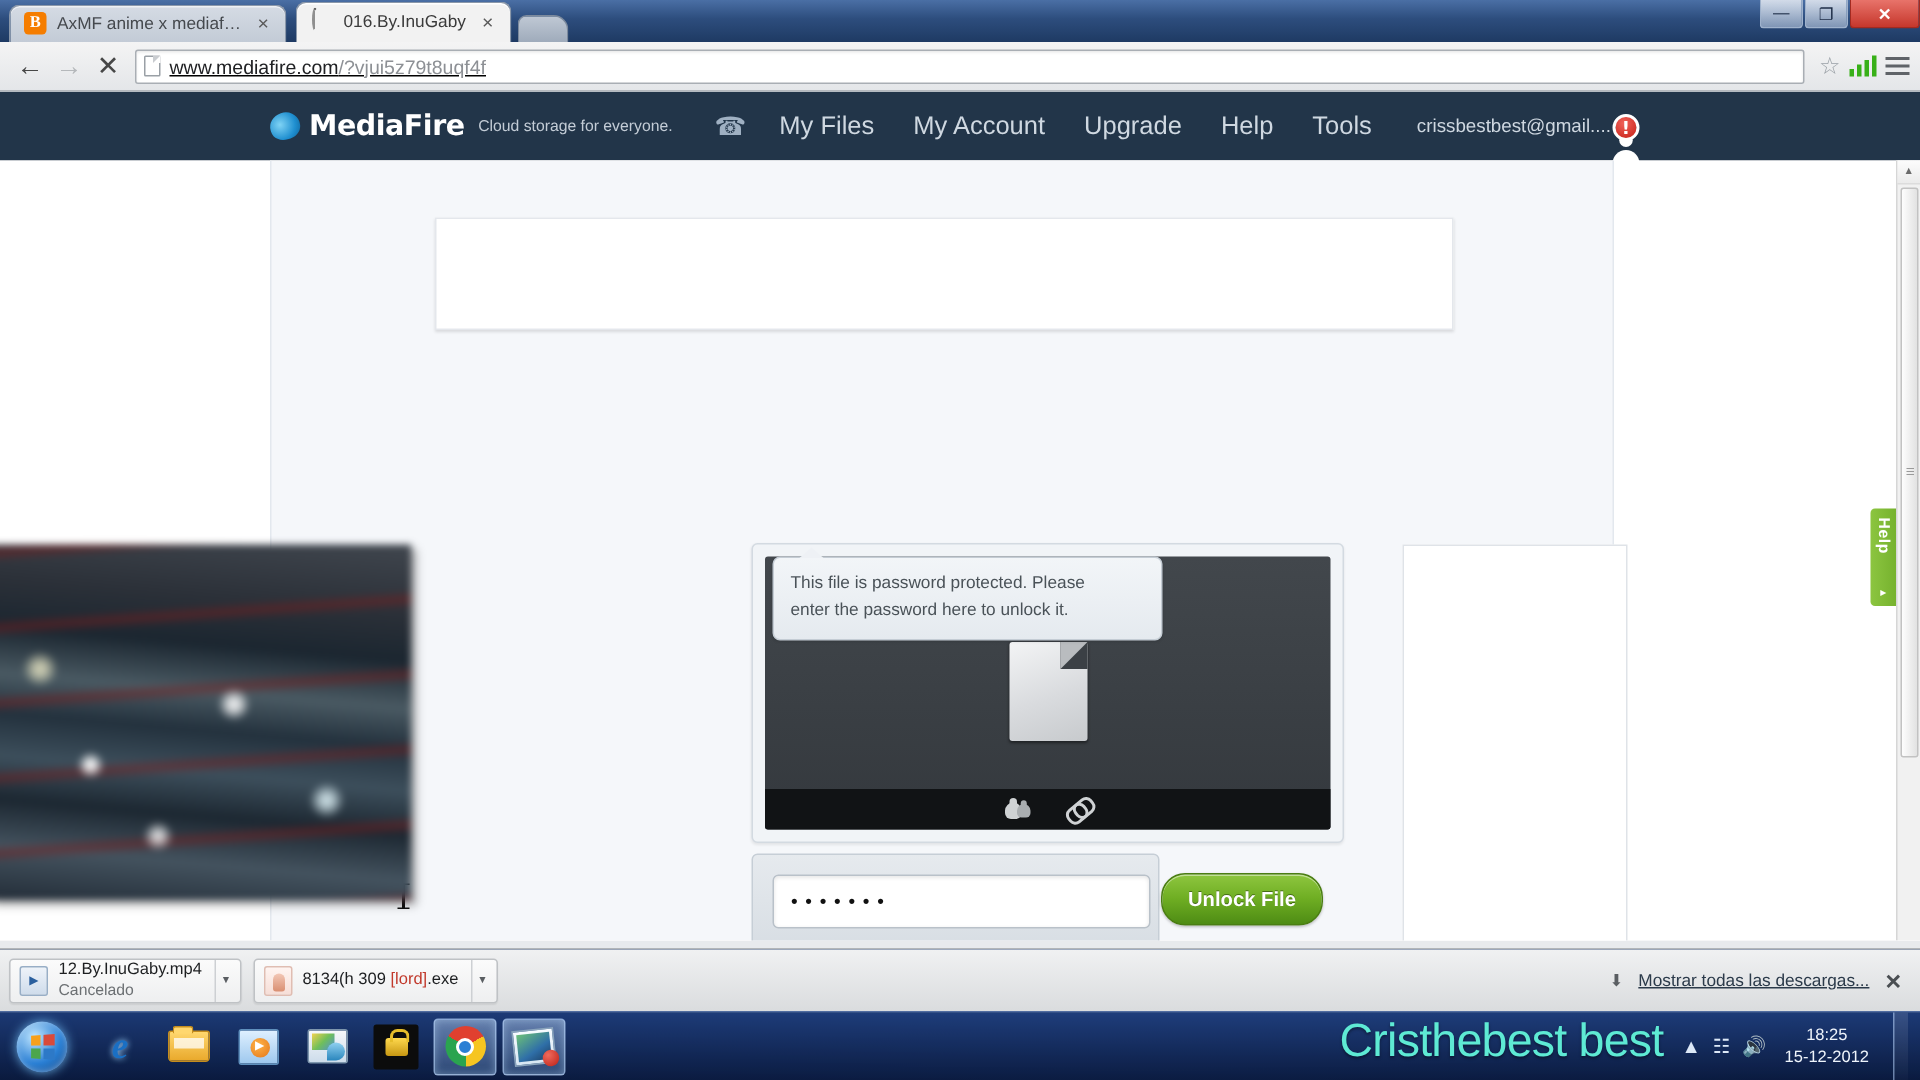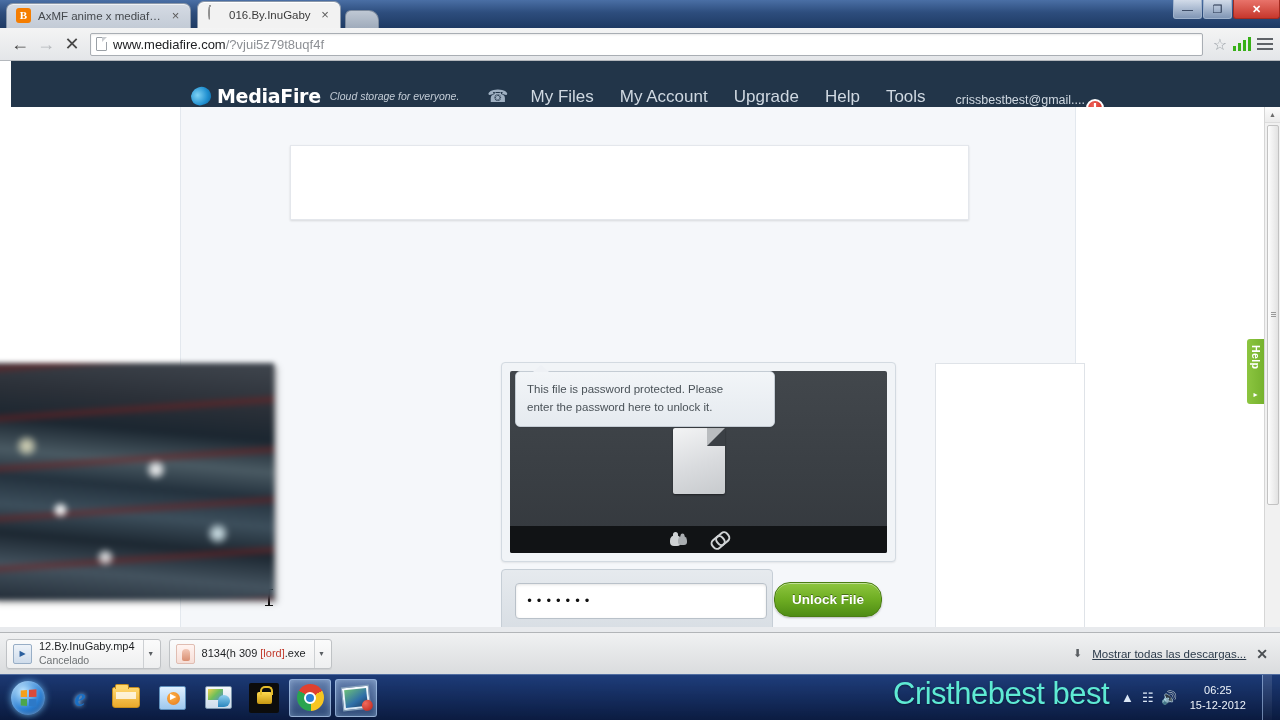--- a/index.html
+++ b/index.html
@@ -114,20 +114,21 @@
     display: flex; align-items: center; justify-content: center;
     font-size: 18px; color: #474747;
   }
   .navbtn.dim { color: #b5b8bb; }
   .omnibox {
     flex: 1 1 auto; height: 23px; margin: 12px 5px;
     background: #fff; border: 1px solid #a9aeb4;
     border-radius: 2px;
     display: flex; align-items: center; padding: 0 5px;
     box-shadow: inset 0 1px 2px rgba(0,0,0,.09);
+    text-decoration: underline;
   }
   .page-icon {
     width: 11px; height: 14px; background: #fff;
     border: 1px solid #9aa0a6; border-radius: 1px;
     margin-right: 6px; position: relative; flex: 0 0 11px;
   }
   .page-icon::after{
     content:""; position:absolute; right:-1px; top:-1px;
     border-width: 0 0 5px 5px; border-style: solid;
     border-color: transparent transparent #fff #c9ccd0;
@@ -149,34 +150,33 @@
 
   
   .viewport {
     position: relative;
     height: 566px;
     background: #fff;
     overflow: hidden;
   }
   .mf-header {
     height: 46px; background: #223549;
-    display: flex; align-items: flex-end;
+    display: flex; align-items: center;
     padding-left: 180px;
     position: relative;
-    margin-left: 11px;
   }
   .mf-logo { display: flex; align-items: center; gap: 6px; }
   .mf-flame {
     width: 20px; height: 18px; border-radius: 50% 50% 45% 45%;
     background: radial-gradient(circle at 35% 40%, #7fd3f5, #1f8fd0 60%, #0d5f96);
     transform: rotate(-18deg);
   }
   .mf-word { font-size: 19px; font-weight: bold; color: #fff; letter-spacing: -.3px;
     font-family: "DejaVu Sans", sans-serif; }
-  .mf-tag { font-size: 10.5px; color: #c3ccd6; font-style: italic; margin-left: 3px; }
+  .mf-tag { font-size: 10.5px; color: #c3ccd6; margin-left: 3px; }
   .mf-phone { color: #9fb0c2; font-size: 17px; margin: 0 22px 0 28px; }
   .mf-nav { display: flex; align-items: center; gap: 26px; }
   .mf-nav a { color: #cfd8e1; font-size: 17px; text-decoration: none; }
   .mf-user { color: #cfd8e1; font-size: 12.5px; margin-left: 30px; }
   .mf-avatar-wrap { position: relative; margin-left: 10px; }
   .mf-avatar {
     width: 29px; height: 29px;
     background: linear-gradient(#dfe3e8, #c9ced6);
     position: relative; overflow: hidden;
   }
@@ -803,21 +803,21 @@
       <div class="tb-btn pinned-active">
         <span class="photo-ico"></span>
       </div>
     </div>
 
     <div class="tray">
       <span class="tray-ico">▲</span>
       <span class="tray-ico">☷</span>
       <span class="tray-ico">🔊</span>
       <span class="tray-clock">
-        <span>06:25</span><br>
+        <span>18:25</span><br>
         <span>15-12-2012</span>
       </span>
       <span class="showdesk"></span>
     </div>
   </div>
 
   <div class="watermark">Cristhebest best</div>
 </div>
 
 </body></html>

